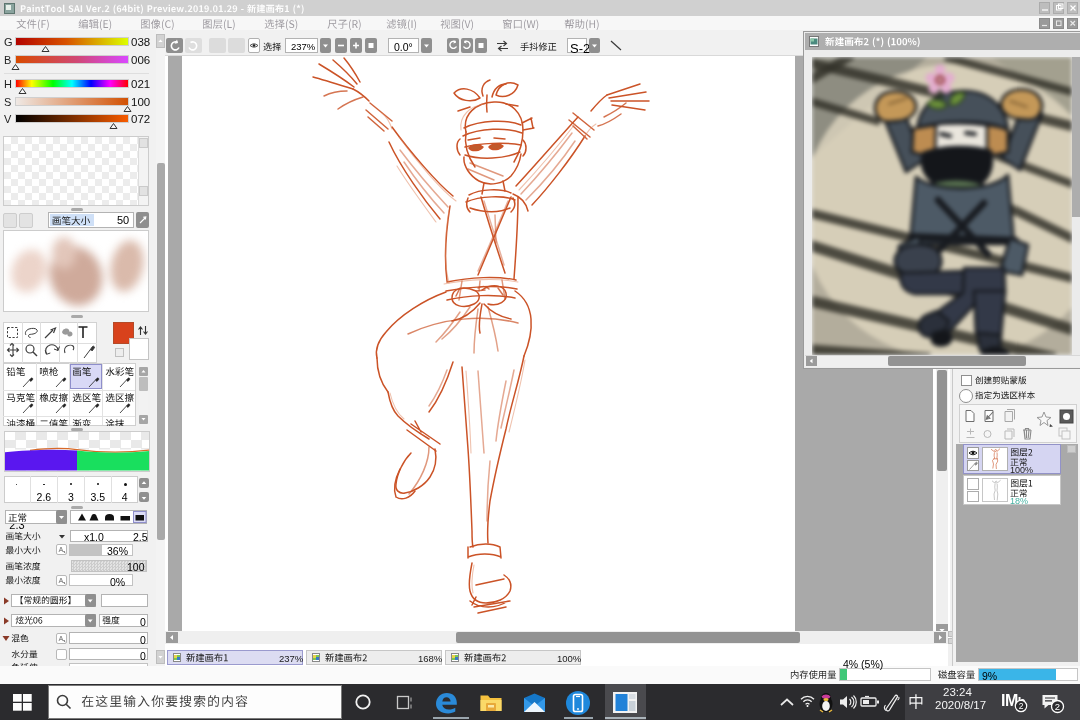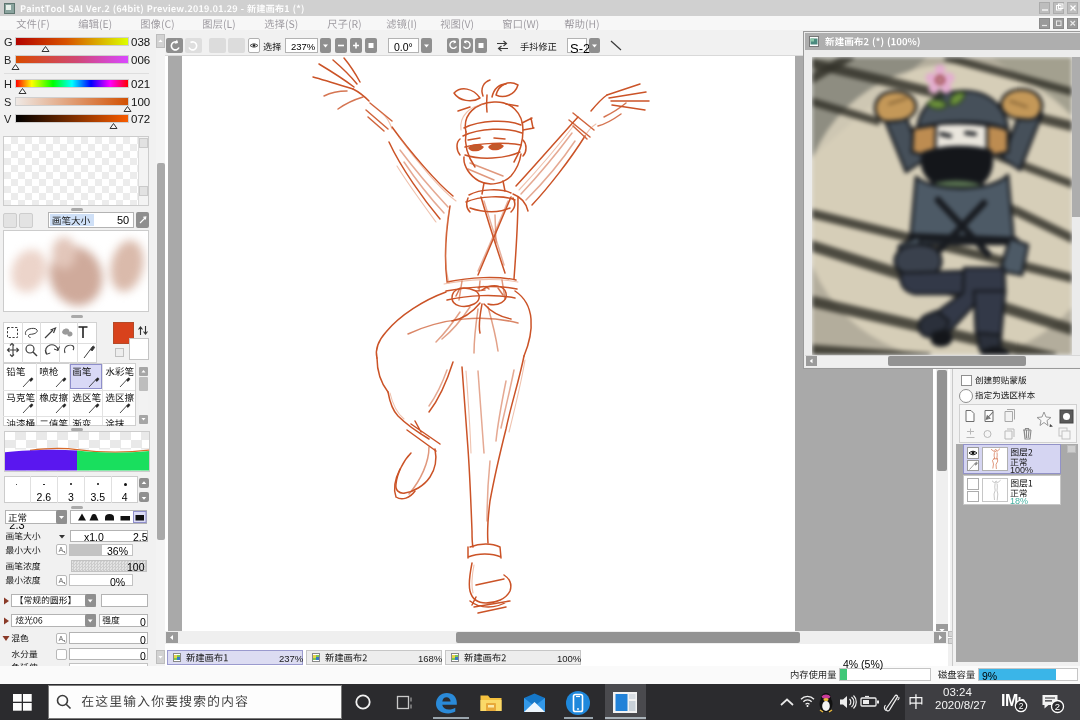--- a/index.html
+++ b/index.html
@@ -861,22 +861,22 @@
     <path d="M5,1.5l4,0" stroke="#ededed" stroke-width="1.2"></path>
   </svg>
 <svg class="a" style="left:883px;top:692px" width="17" height="20" viewBox="0 0 17 20">
     <path d="M3,17 L12,4 C13,2.5 15,3.5 14.3,5.2 L6.5,18 C5.5,19.5 3,19 3,17 Z" fill="none" stroke="#ededed" stroke-width="1.3"></path>
     <path d="M2.5,13c-1.5,2 -1.5,4 0.5,5.5" fill="none" stroke="#ededed" stroke-width="1.1"></path>
     <path d="M14.5,8c1.5,-0.5 2,-2 1,-3" fill="none" stroke="#ededed" stroke-width="1.1"></path>
   </svg>
 <svg class="a" style="left:908px;top:694px" width="18" height="20" viewBox="0 -13.68 18 20.00">
     <path d="M7.3 -13.4V-10.6H1.5V-3.0H2.7V-4.0H7.3V1.3H8.6V-4.0H13.2V-3.1H14.4V-10.6H8.6V-13.4ZM2.7 -5.2V-9.4H7.3V-5.2ZM13.2 -5.2H8.6V-9.4H13.2Z" fill="#f5f5f5"></path>
   </svg>
-<div class="tx" style="left:943px;top:687px;font-size:11.5px;color:#f5f5f5">03:24</div>
-<div class="tx" style="left:935px;top:700px;font-size:11.5px;color:#f5f5f5">2020/8/27</div>
+<div class="tx" style="left:943px;top:687px;font-size:11.5px;color:#f5f5f5">23:24</div>
+<div class="tx" style="left:935px;top:700px;font-size:11.5px;color:#f5f5f5">2020/8/17</div>
 <div class="tx" style="left:1001px;top:693px;font-size:16px;font-weight:bold;color:#fff;letter-spacing:-0.5px">IM<span style="font-size:13px">b</span></div>
 <svg class="a" style="left:1014px;top:699px" width="14" height="14" viewBox="0 0 14 14">
     <circle cx="7" cy="7" r="5.7" fill="#2b2b2e" stroke="#fff" stroke-width="1.2"></circle>
     <text x="7" y="10" font-size="8.5" fill="#fff" text-anchor="middle" font-family="Liberation Sans">2</text>
   </svg>
 <svg class="a" style="left:1041px;top:693px" width="24" height="21" viewBox="0 0 24 21">
     <path d="M1.5,2h15v10h-9l-4,3.5v-3.5h-2z" fill="#f2f2f2"></path>
     <path d="M4,5h10M4,7.8h7" stroke="#2b2b2e" stroke-width="1.2"></path>
     <circle cx="16.5" cy="13.5" r="6" fill="#2b2b2e" stroke="#fff" stroke-width="1.3"></circle>
     <text x="16.5" y="16.8" font-size="9.5" fill="#fff" text-anchor="middle" font-family="Liberation Sans">2</text>

